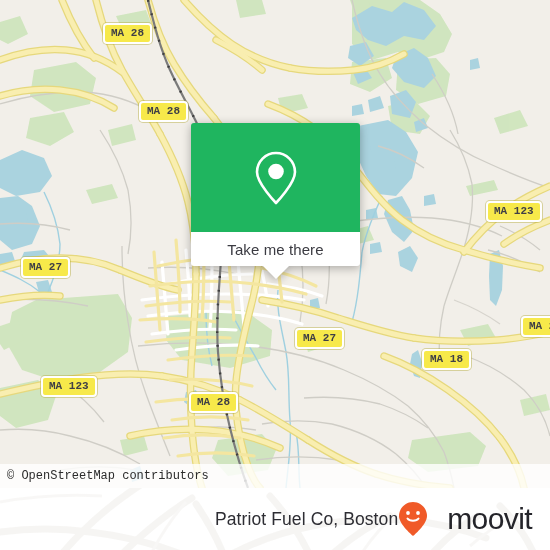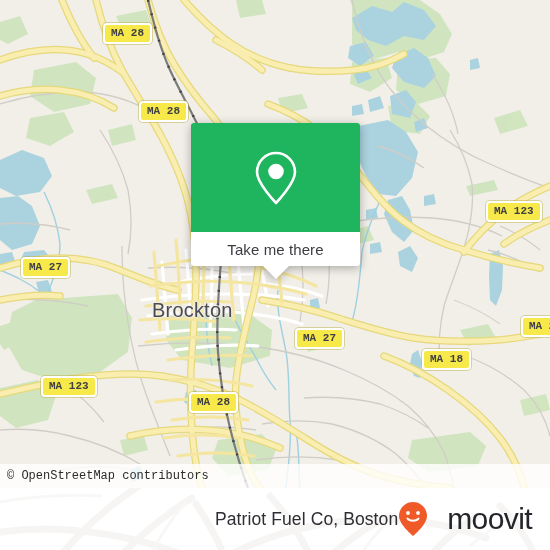--- a/index.html
+++ b/index.html
@@ -431,21 +431,20 @@
                    C236,452 242,472 248,488" fill="none" stroke="#3f3f3f" stroke-width="2.4" stroke-dasharray="1.8 12"></path>
         </g>
 
         <g stroke="#cfcdc6" stroke-width="1.2" fill="none" opacity="0.8">
           <path d="M60,470 C86,466 112,466 136,470"></path>
           <path d="M454,300 C470,306 486,314 500,324"></path>
         </g>
       </g>
     </svg>
 
-    <div class="city-label">Brockton</div>
 
     <div class="shield" style="left: 103px; top: 23px;">MA 28</div>
     <div class="shield" style="left: 139px; top: 101px;">MA 28</div>
     <div class="shield" style="left: 21px; top: 257px;">MA 27</div>
     <div class="shield" style="left: 486px; top: 201px;">MA 123</div>
     <div class="shield" style="left: 295px; top: 328px;">MA 27</div>
     <div class="shield" style="left: 521px; top: 316px;">MA 27</div>
     <div class="shield" style="left: 422px; top: 349px;">MA 18</div>
     <div class="shield" style="left: 41px; top: 376px;">MA 123</div>
     <div class="shield" style="left: 189px; top: 392px;">MA 28</div>

